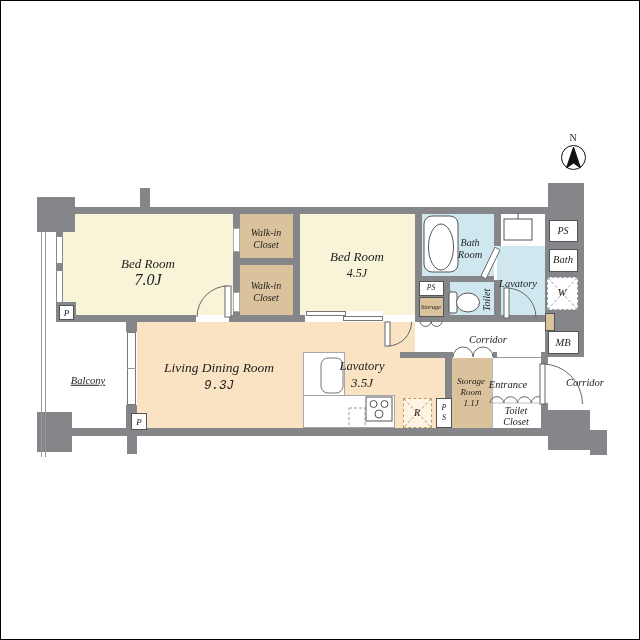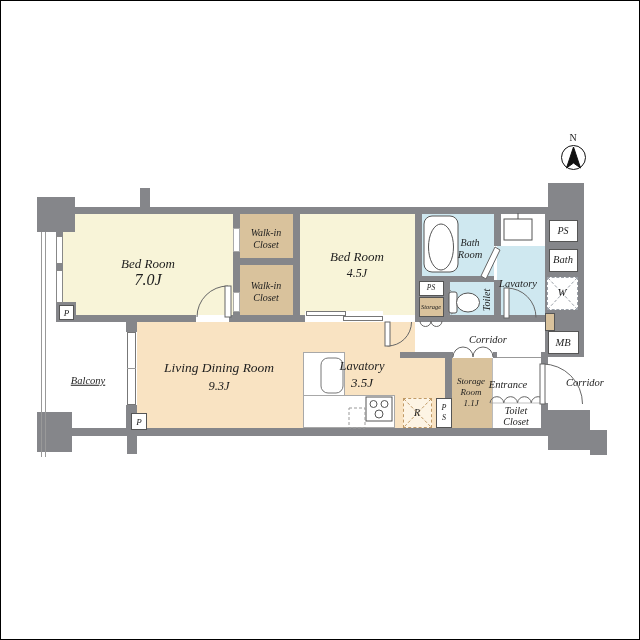--- a/index.html
+++ b/index.html
@@ -167,21 +167,21 @@
   <div class="lbl v" style="left:487px;top:300px;font-size:10px;">Toilet</div>
   <div class="lbl" style="left:431px;top:288px;font-size:7.5px;">PS</div>
   <div class="lbl" style="left:431px;top:307px;font-size:6.5px;">Storage</div>
   <div class="lbl" style="left:563px;top:231px;font-size:10px;">PS</div>
   <div class="lbl" style="left:563px;top:260px;font-size:10.5px;">Bath</div>
   <div class="lbl" style="left:562px;top:293px;font-size:10.5px;">W</div>
   <div class="lbl" style="left:563px;top:343px;font-size:10.5px;">MB</div>
   <div class="lbl" style="left:488px;top:340px;font-size:10.5px;">Corridor</div>
   <div class="lbl" style="left:585px;top:383px;font-size:10.5px;">Corridor</div>
   <div class="lbl" style="left:219px;top:368px;font-size:13.5px;">Living Dining Room</div>
-  <div class="lbl" style="left:219px;top:386px;font-size:12.5px;">9.3J</div>
+  <div class="lbl" style="left:219px;top:386px;font-size:12.5px;font-family:Liberation Mono, monospace;">9.3J</div>
   <div class="lbl" style="left:362px;top:366px;font-size:12.5px;">Lavatory</div>
   <div class="lbl" style="left:362px;top:382px;font-size:13px;">3.5J</div>
   <div class="lbl" style="left:471px;top:381px;font-size:9px;">Storage</div>
   <div class="lbl" style="left:471px;top:392px;font-size:9px;">Room</div>
   <div class="lbl" style="left:471px;top:403px;font-size:9px;">1.1J</div>
   <div class="lbl" style="left:508px;top:385px;font-size:10.5px;">Entrance</div>
   <div class="lbl" style="left:516px;top:411px;font-size:10px;">Toilet</div>
   <div class="lbl" style="left:516px;top:422px;font-size:10px;">Closet</div>
   <div class="lbl" style="left:88px;top:381px;font-size:10.5px;text-decoration:underline;">Balcony</div>
   <div class="lbl" style="left:417px;top:413px;font-size:10px;">R</div>

